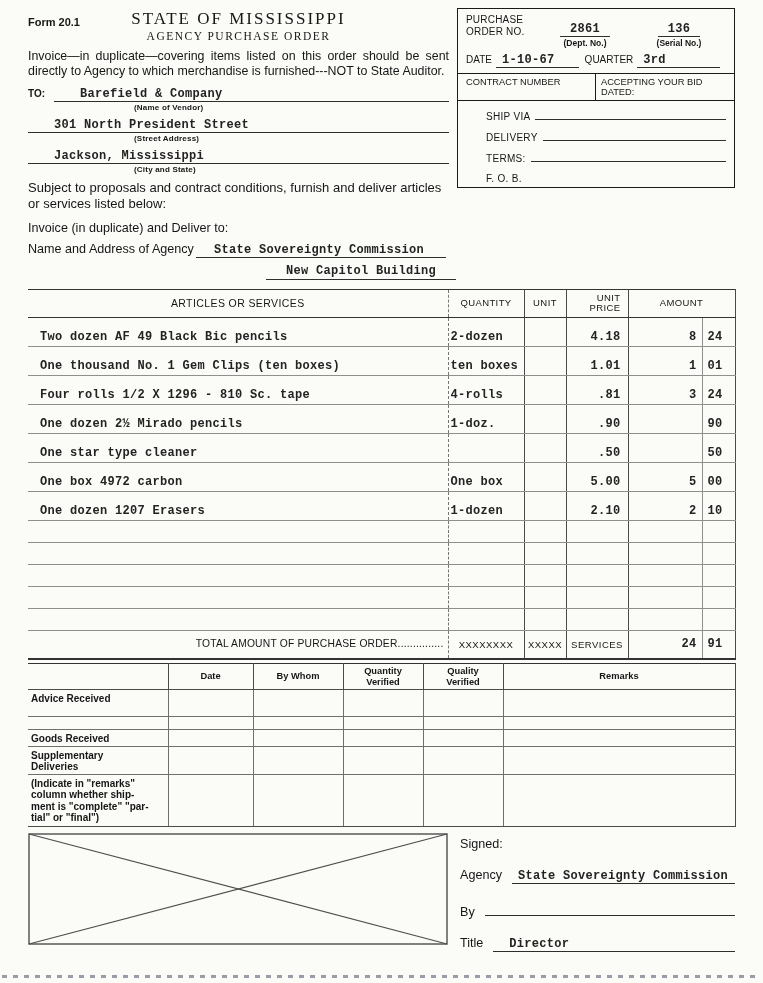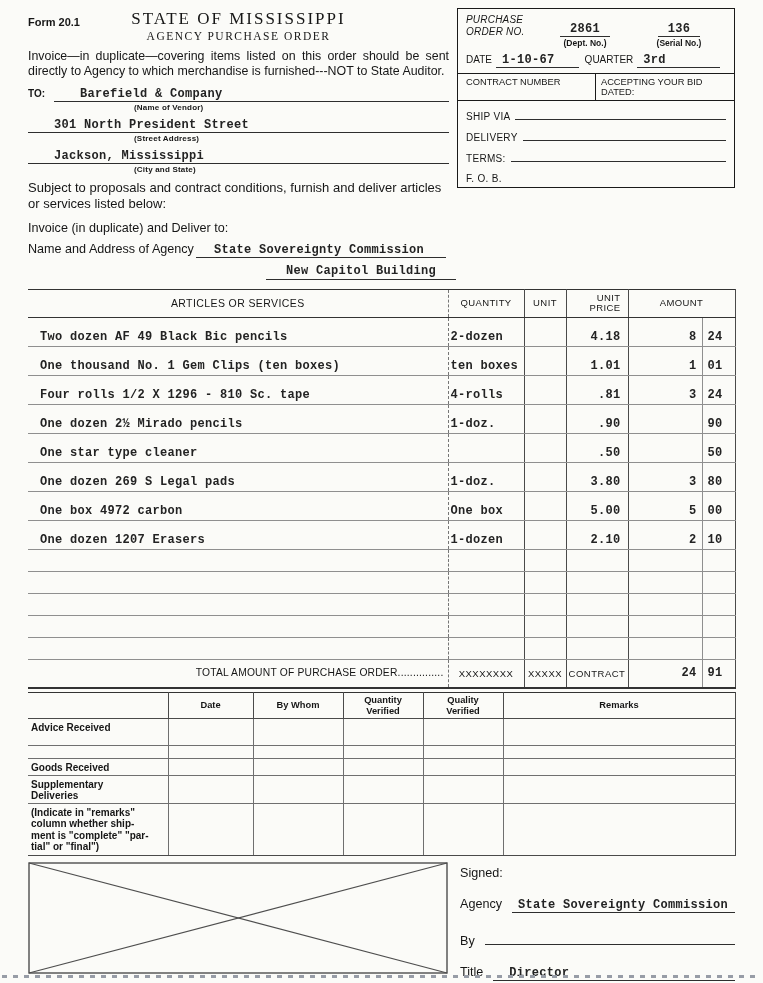--- a/index.html
+++ b/index.html
@@ -24,36 +24,36 @@
   .invoice-note { font-size:12.4px; line-height:1.22; margin:7px 0 4px 0; text-align:justify; }
   .fline { display:flex; align-items:baseline; }
   .fill { flex:1; border-bottom:1px solid #2e2e2e; min-height:14px; }
   .to-label { font-size:10px; font-weight:700; width:26px; }
   .vendor-block .typed { padding-left:26px; }
   .caption { font-size:8px; font-weight:700; margin:1px 0 2px 106px; letter-spacing:.2px; }
   .subject-note { font-size:13px; line-height:1.22; margin-top:6px; }
   
   .order-box { width:278px; border:1.5px solid #1a1a1a; padding:5px 8px 3px 8px; font-size:10px; align-self:flex-start; box-sizing:border-box; }
   .ob-row1 { display:flex; align-items:flex-end; }
-  .po-label { font-size:10px; line-height:1.15; width:72px; letter-spacing:.2px;font-style:italic; }
+  .po-label { font-size:10px; line-height:1.15; width:72px; letter-spacing:.2px; }
   .ob-val { flex:1; text-align:center; }
   .ob-val .typed { display:inline-block; padding:0 10px; }
   .ob-uline { border-bottom:1px solid #2e2e2e; margin:0 4px; }
   .ob-cap { font-size:8.5px; font-weight:700; text-align:center; margin-top:1px; }
   .ob-caps { display:flex; }
   .ob-caps .c { flex:1; }
   .ob-caps .sp { width:72px; }
   .ob-date { display:flex; align-items:baseline; margin-top:5px; }
   .ob-date .lbl { font-size:10px; margin-right:4px; }
   .ob-date .fill { margin-right:6px; }
   .ob-date .typed { padding-left:6px; }
   .ob-contract { display:flex; border-top:1px solid #1a1a1a; border-bottom:1px solid #1a1a1a; margin:5px -8px 0 -8px; }
   .ob-contract .c1 { width:46%; border-right:1px solid #1a1a1a; padding:3px 2px 3px 8px; font-size:9.3px; }
   .ob-contract .c2 { flex:1; padding:3px 4px 3px 5px; font-size:9.3px; }
-  .ob-line { display:flex; align-items:baseline; margin-top:4px; min-height:15px; }
+  .ob-line { display:flex; align-items:baseline; margin-top:4px; min-height:15px;margin-left:20px; }
   .ob-line .lbl { font-size:10px; letter-spacing:.3px; margin-right:5px; }
   
   .deliver { padding:9px 28px 0 28px; font-size:12.6px; }
   .agency-line { display:flex; align-items:baseline; margin-top:7px; }
   .agency-line .lbl { margin-right:2px; }
   .agency-line .fill { flex:0 0 250px; }
   .agency-line .typed { padding-left:18px; }
   .addr-line { margin-top:5px; padding-left:238px; }
   .addr-line .u { display:inline-block; border-bottom:1px solid #2e2e2e; padding:0 20px 1px 20px; }
   
@@ -236,28 +236,20 @@
         <td class="amtd typed"></td>
         <td class="amtc typed">90</td>
       </tr>
       <tr class="item">
         <td class="art typed">One star type cleaner</td>
         <td class="qty typed"></td>
         <td class="unit"></td>
         <td class="price typed">.50</td>
         <td class="amtd typed"></td>
         <td class="amtc typed">50</td>
-      </tr>
-      <tr class="item">
-        <td class="art typed">One dozen 269 S Legal pads</td>
-        <td class="qty typed">1-doz.</td>
-        <td class="unit"></td>
-        <td class="price typed">3.80</td>
-        <td class="amtd typed">3</td>
-        <td class="amtc typed">80</td>
       </tr>
       <tr class="item">
         <td class="art typed">One box 4972 carbon</td>
         <td class="qty typed">One box</td>
         <td class="unit"></td>
         <td class="price typed">5.00</td>
         <td class="amtd typed">5</td>
         <td class="amtc typed">00</td>
       </tr>
       <tr class="item">
@@ -305,21 +297,21 @@
           <td class="qty"></td>
           <td class="unit"></td>
           <td class="price"></td>
           <td class="amtd"></td>
           <td class="amtc"></td>
         </tr>
       <tr class="total">
         <td class="t-label">TOTAL AMOUNT OF PURCHASE ORDER...............</td>
         <td class="qty x">XXXXXXXX</td>
         <td class="unit x">XXXXX</td>
-        <td class="price x" style="text-align:center;padding-right:0;">CONTRACT</td>
+        <td class="price x" style="text-align:center;padding-right:0;">SERVICES</td>
         <td class="amtd typed">24</td>
         <td class="amtc typed">91</td>
       </tr>
     </tbody>
   </table>
 
   <table class="verify">
     <colgroup>
         <col style="width:140px">
         <col style="width:85px">

